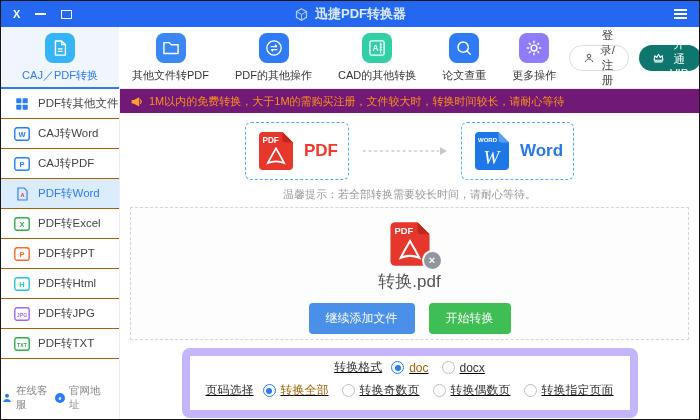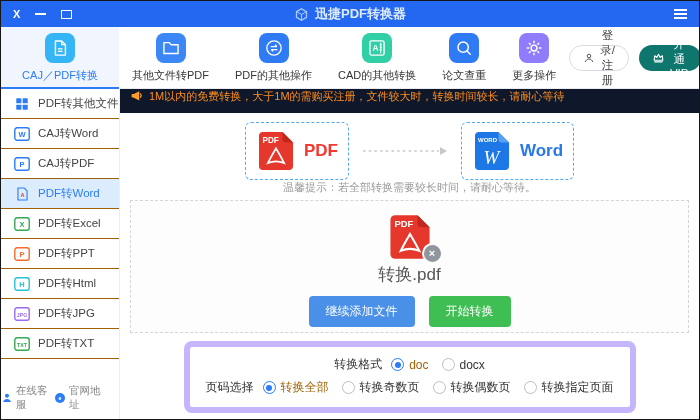--- a/index.html
+++ b/index.html
@@ -34,39 +34,39 @@
   
   .app-body{flex:1;display:flex;min-height:0;}
   .sidebar{width:118px;flex:0 0 118px;border-right:1px solid #EAEDF1;position:relative;background:#fff;}
   .side-item{height:29px;display:flex;align-items:center;gap:8px;padding-left:13px;border-bottom:1px solid #a16207;font-size:11.5px;color:#444;cursor:pointer;}
   .side-item.active{background:#DBEDFC;color:#2B7CF6;}
   .side-footer{position:absolute;left:0;right:12px;bottom:7px;display:flex;justify-content:space-evenly;font-size:10.5px;color:#888;}
   .side-link{display:flex;align-items:center;gap:3px;cursor:pointer;}
 
   
   .main{flex:1;display:flex;flex-direction:column;min-width:0;background:#fff;}
-  .banner{height:24px;flex:0 0 24px;background:#0f172a;color:#FF8E1C;font-size:11px;display:flex;align-items:flex-start;gap:6px;padding:0 10px;white-space:nowrap;overflow:hidden;}
+  .banner{height:24px;flex:0 0 24px;background:#701a75;color:#FF8E1C;font-size:11px;display:flex;align-items:center;gap:6px;padding:0 10px;white-space:nowrap;overflow:hidden;}
   .illustration{display:flex;align-items:center;justify-content:center;gap:12px;padding-top:9px;}
   .fmt-box{border:1.6px dashed #57A7F5;border-radius:6px;padding:6px 10px;display:flex;align-items:center;gap:8px;background:#fff;}
   .fmt-label{font-size:17px;font-weight:bold;}
   .fmt-label.red{color:#F5372E;}
   .fmt-label.blue{color:#2878E8;}
-  .tip{text-align:center;font-size:11px;color:#9A9A9A;}
+  .tip{text-align:center;font-size:11px;color:#9A9A9A;margin-top:7px;}
   .dropzone{margin:5px 10px 0 10px;height:133px;box-sizing:border-box;border:1px dashed #D5D5D5;background:#FDFDFD;display:flex;flex-direction:column;align-items:center;padding-top:10px;cursor:pointer;}
   .pdf-big{position:relative;width:46px;height:52px;}
   .file-close{position:absolute;right:-10px;bottom:-1px;width:17px;height:17px;border-radius:50%;background:#8F969E;color:#fff;font-size:11px;font-weight:bold;display:flex;align-items:center;justify-content:center;border:2px solid #FDFDFD;cursor:pointer;line-height:1;}
   .filename{font-size:17px;color:#555;}
   .btn-row{display:flex;gap:14px;margin-top:10px;}
   .btn{border:none;border-radius:4px;color:#fff;font-size:12px;padding:7px 17px;cursor:pointer;}
   .btn-add{background:#4A90E9;}
   .btn-convert{background:#3FBE54;}
 
   
   .options-wrap{flex:1;display:flex;justify-content:center;align-items:flex-start;padding-top:8px;}
-  .options-box{border:6px solid #c4b5fd;border-radius:8px;padding:6px 16px 8px;}
+  .options-box{border:8px solid #c4b5fd;border-radius:8px;padding:0 16px 8px;text-decoration:underline;}
   .opt-row{display:flex;align-items:center;justify-content:center;gap:9px;height:23px;font-size:12px;color:#333;}
   .radio-group{display:flex;align-items:center;gap:13px;}
   .radio{display:flex;align-items:center;gap:5px;cursor:pointer;}
   .rdot{width:13px;height:13px;border-radius:50%;border:1px solid #B9BEC6;background:#fff;box-sizing:border-box;position:relative;flex:0 0 13px;}
   .rdot.on{border-color:#2B7CF6;}
   .rdot.on::after{content:'';position:absolute;inset:2.5px;border-radius:50%;background:#2B7CF6;}
   .radio.sel .rlabel{color:#a16207;}
 </style>
 </head>
 <body>

